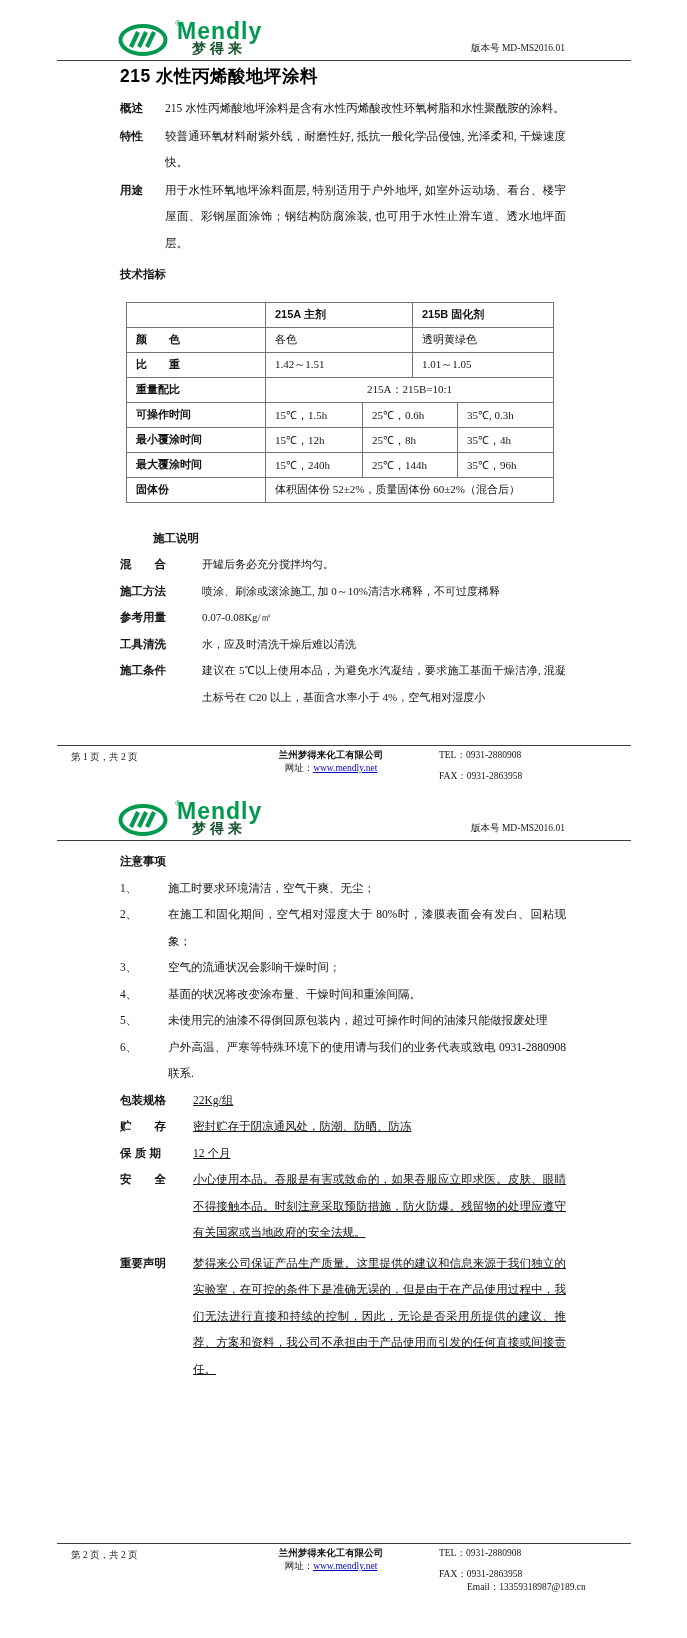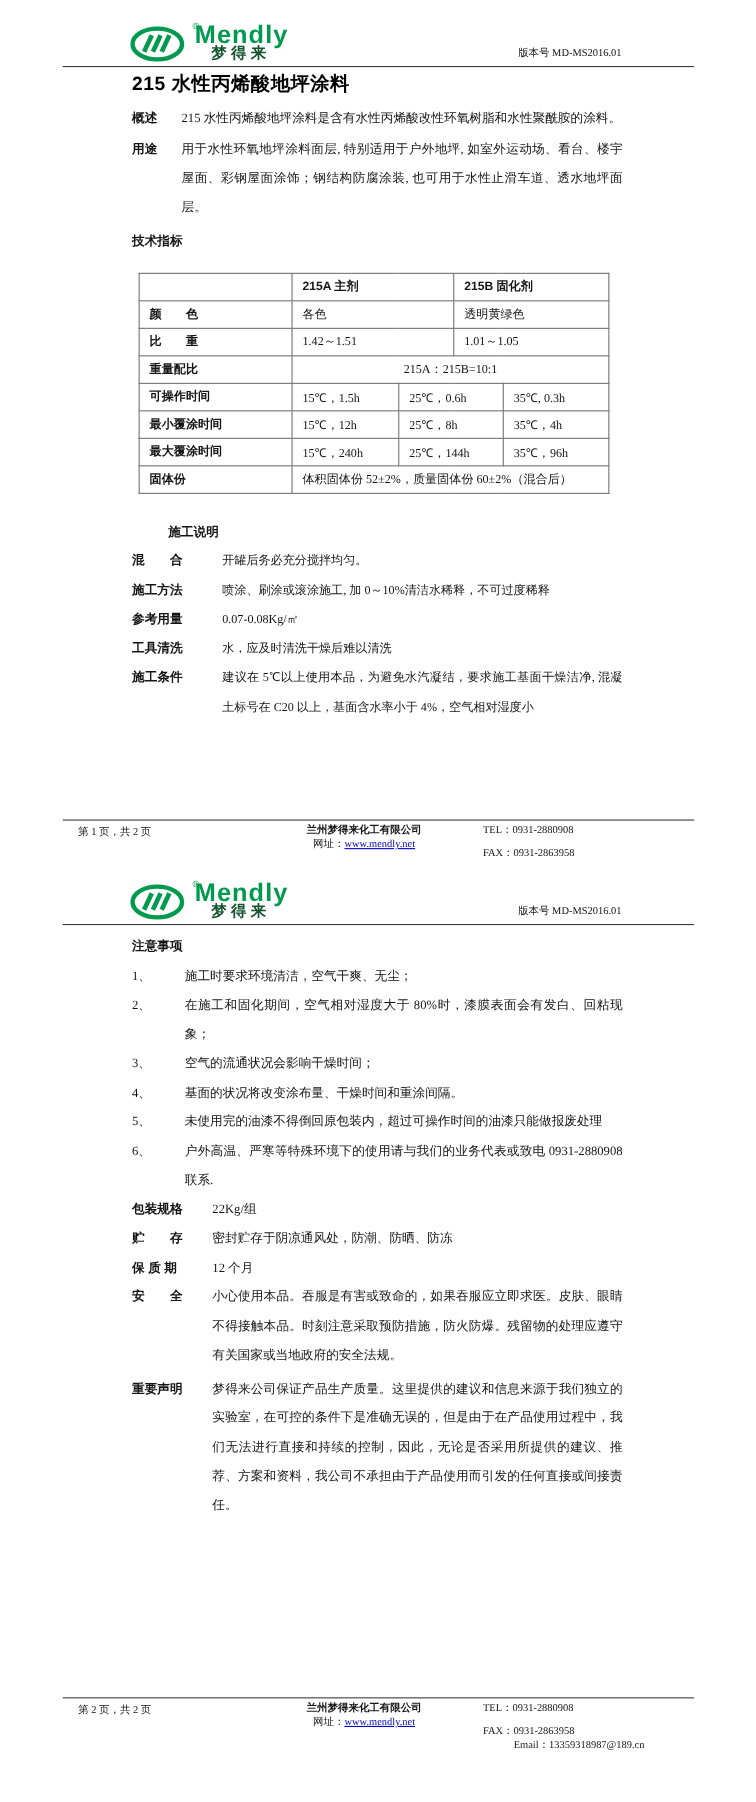--- a/index.html
+++ b/index.html
@@ -48,21 +48,21 @@
   .item-text{flex:1;font-size:11px;line-height:26.5px;text-align:justify;}
 
   
   .cont-line{margin-left:82px;font-size:11.5px;line-height:27px;margin-top:2px;}
   .note{display:flex;}
   .note-num{flex:0 0 48px;font-size:11.5px;line-height:26.5px;}
   .note-text{flex:1;font-size:11.5px;line-height:26.5px;text-align:justify;}
   .spec-row{display:flex;}
   .spec-label{flex:0 0 73px;font-family:"Liberation Sans",sans-serif;font-weight:bold;
     font-size:11.5px;line-height:26.5px;}
-  .spec-text{flex:1;font-size:11.5px;line-height:26.5px;text-align:justify;}
+  .spec-text{flex:1;font-size:11.5px;line-height:26.5px;text-align:justify;text-decoration:underline;}
 
   
   .footer{position:absolute;left:57px;width:574px;border-top:1px solid #3c3c3c;
     padding-top:3px;display:flex;font-size:9.5px;line-height:13px;}
   .f-pg{flex:0 0 158px;padding-left:14px;padding-top:2px;}
   .f-mid{flex:0 0 204px;text-align:center;}
   .f-company{font-weight:bold;}
   .f-right{flex:1;padding-left:6px;}
   .f-row1{display:flex;gap:8px;flex-direction:column;}
   .link{color:#0000cc;text-decoration:underline;cursor:pointer;}
@@ -95,20 +95,24 @@
   <div class="hrule header-rule"></div>
 
   <div class="content">
     <h1 class="title">215 水性丙烯酸地坪涂料</h1>
 
     <div class="sec">
       <div class="sec-label">概述</div>
       <div class="sec-text">215 水性丙烯酸地坪涂料是含有水性丙烯酸改性环氧树脂和水性聚酰胺的涂料。</div>
     </div>
     <div class="sec">
+      <div class="sec-label">特性</div>
+      <div class="sec-text">较普通环氧材料耐紫外线，耐磨性好, 抵抗一般化学品侵蚀, 光泽柔和, 干燥速度快。</div>
+    </div>
+    <div class="sec">
       <div class="sec-label">用途</div>
       <div class="sec-text">用于水性环氧地坪涂料面层, 特别适用于户外地坪, 如室外运动场、看台、楼宇屋面、彩钢屋面涂饰；钢结构防腐涂装, 也可用于水性止滑车道、透水地坪面层。</div>
     </div>
 
     <div class="heading">技术指标</div>
 
     <table class="spec">
       <colgroup>
           <col style="width:139px">
           <col style="width:97px">

